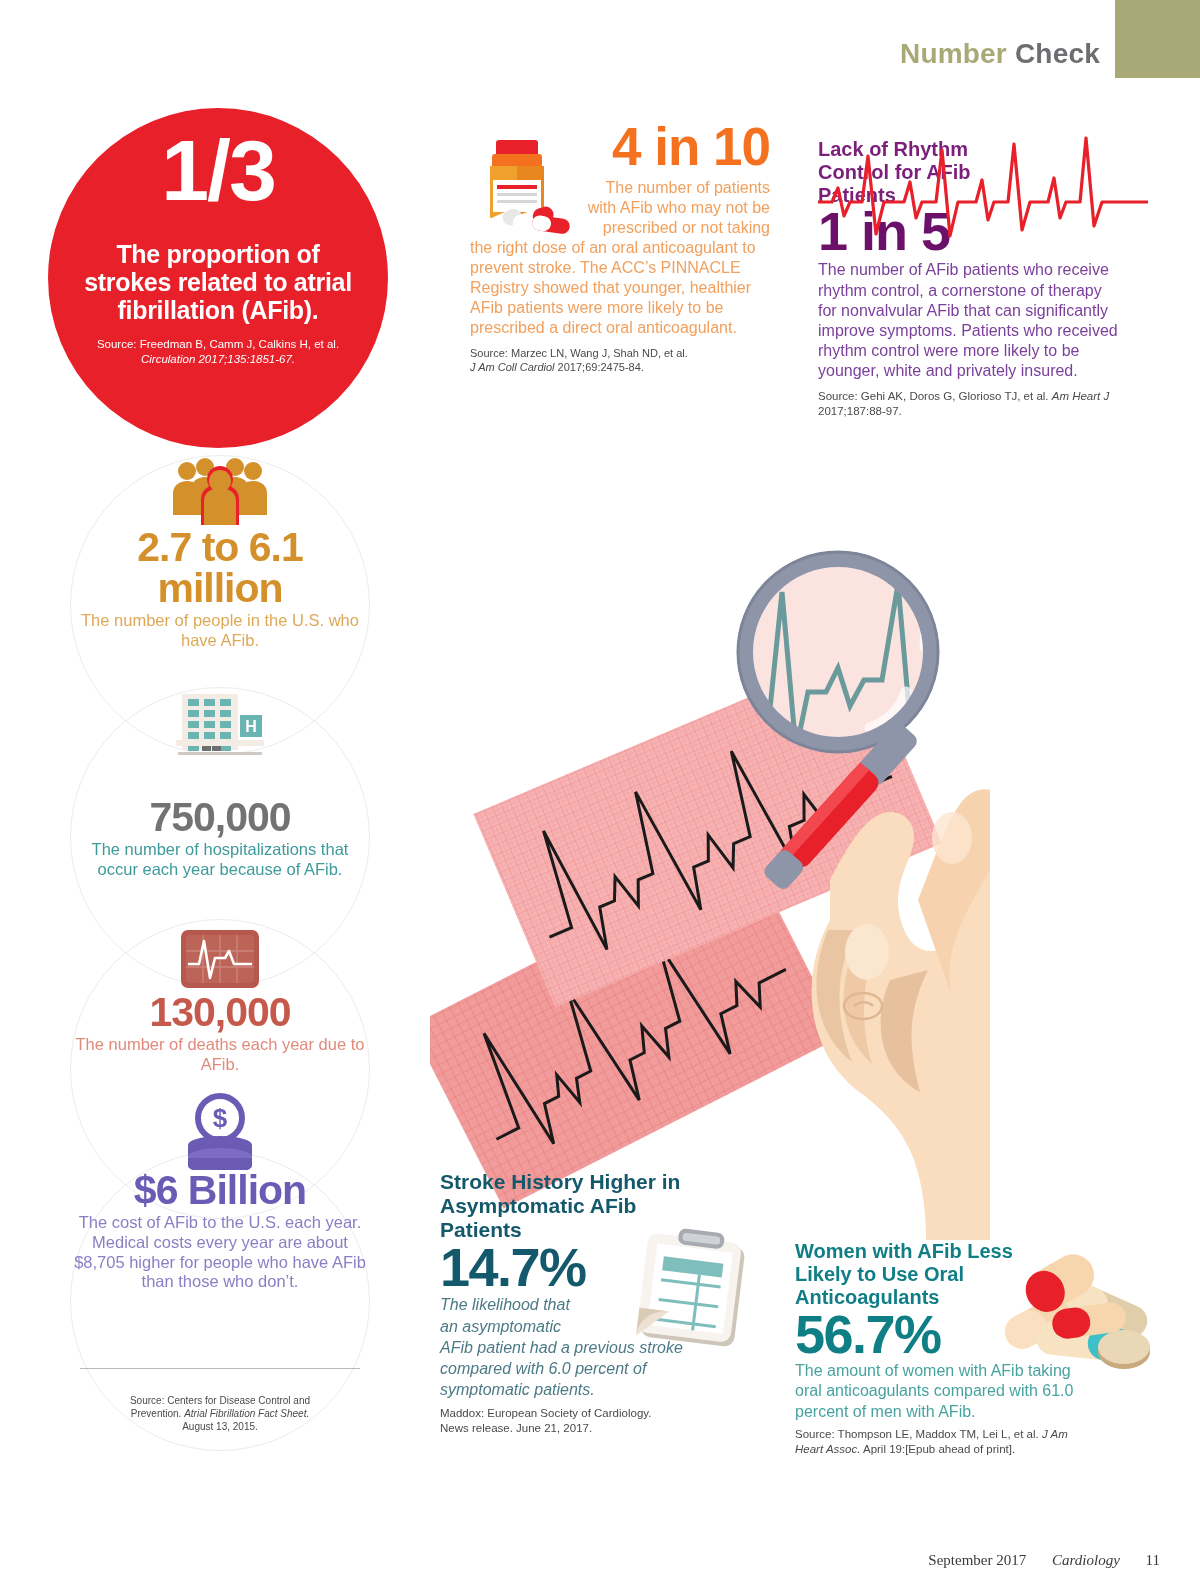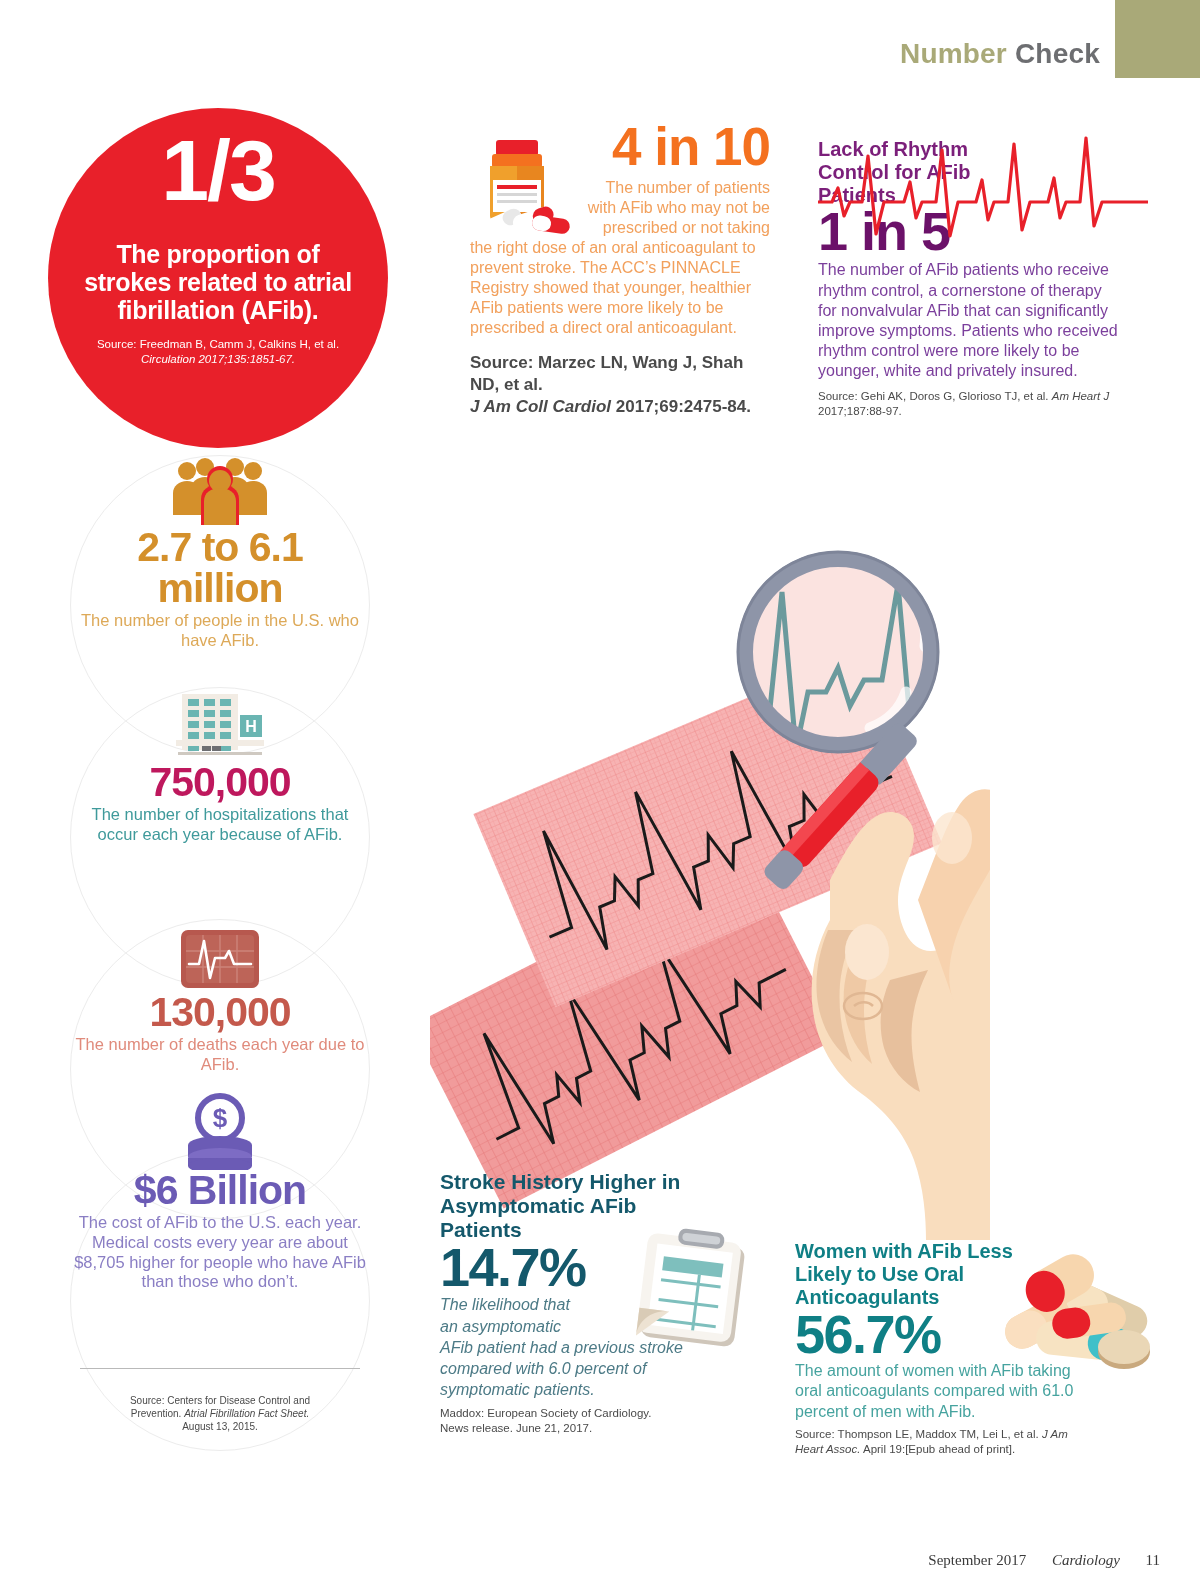--- a/index.html
+++ b/index.html
@@ -34,37 +34,37 @@
   .chain-c { position:absolute; left:0; width:300px; height:300px; border:1px solid #ececec; border-radius:50%; }
 
   
   .stat { position:absolute; width:300px; left:70px; text-align:center; }
   .stat-icon { height:72px; display:flex; align-items:flex-end; justify-content:center; }
   .stat-num { font-weight:700; line-height:1.0; letter-spacing:-1px; }
   .stat-desc { font-size:16.5px; line-height:1.2; margin-top:2px; }
 
   .s-amber .stat-num { color:#d4902b; font-size:41px; }
   .s-amber .stat-desc { color:#dda958; }
-  .s-teal .stat-num { color:#be185d; font-size:41px; }
+  .s-teal .stat-num { color:#737373; font-size:41px;margin-top:35px; }
   .s-teal .stat-desc { color:#3f9a9b; }
   .s-salmon .stat-num { color:#c4594c; font-size:41px; }
   .s-salmon .stat-desc { color:#e08b7c; }
   .s-purple .stat-num { color:#6b5bb5; font-size:41px; }
   .s-purple .stat-desc { color:#8a7ec4; }
 
   .cdc-src { position:absolute; left:80px; top:1368px; width:280px; text-align:center;
              font-size:10px; line-height:1.3; color:#4a4a4a; padding-top:25px; border-top:1px solid #b9b9b9; }
   .cdc-src i { font-style:italic; }
 
   
   .orange-sec { position:absolute; left:470px; top:112px; width:300px; }
   .or-title { color:#f07c28; font-size:21px; font-weight:700; line-height:1.15; }
   .or-num { color:#f4711f; font-size:53px; font-weight:700; line-height:1; text-align:right; letter-spacing:-1px; }
   .or-body { color:#f2a05c; font-size:16px; line-height:1.25; }
-  .or-src { color:#4a4a4a; font-size:17px; line-height:1.3; margin-top:14px;font-weight:bold; }
+  .or-src { color:#4a4a4a; font-size:11px; line-height:1.3; margin-top:8px; }
   .or-src i { font-style:italic; }
 
   
   .purple-sec { position:absolute; left:818px; top:138px; width:300px; }
   .pu-title { color:#7b1f7a; font-size:20px; font-weight:700; line-height:1.14; }
   .pu-num { color:#6b1169; font-size:54px; font-weight:700; line-height:1; letter-spacing:-1px; margin-top:-2px; }
   .pu-body { color:#7b3f9c; font-size:16px; line-height:1.26; margin-top:2px; }
   .pu-src { color:#4a4a4a; font-size:11.5px; line-height:1.3; margin-top:8px; }
   .pu-src i { font-style:italic; }
 

